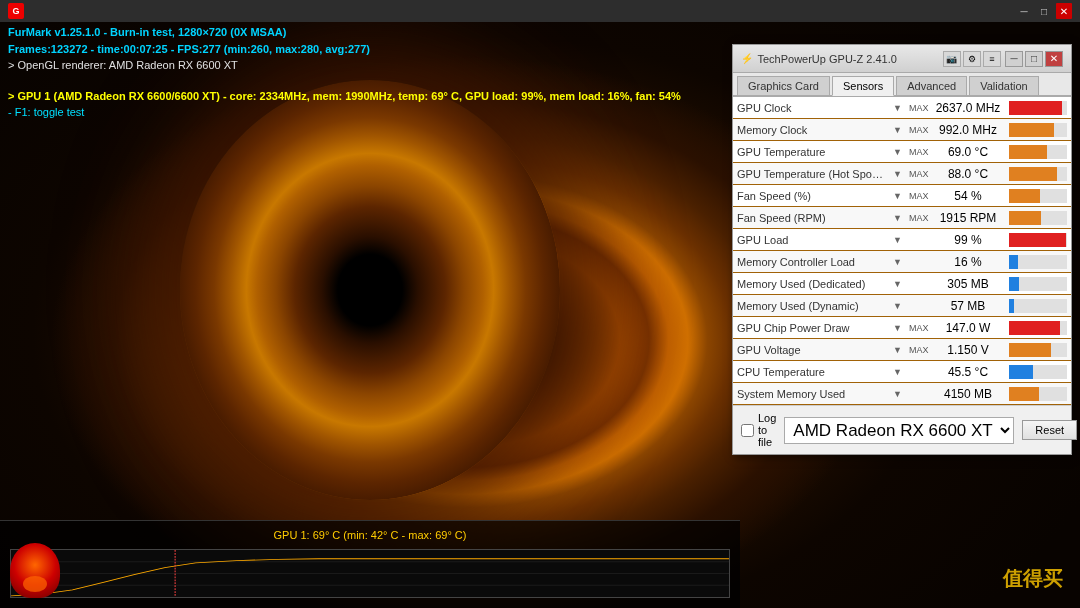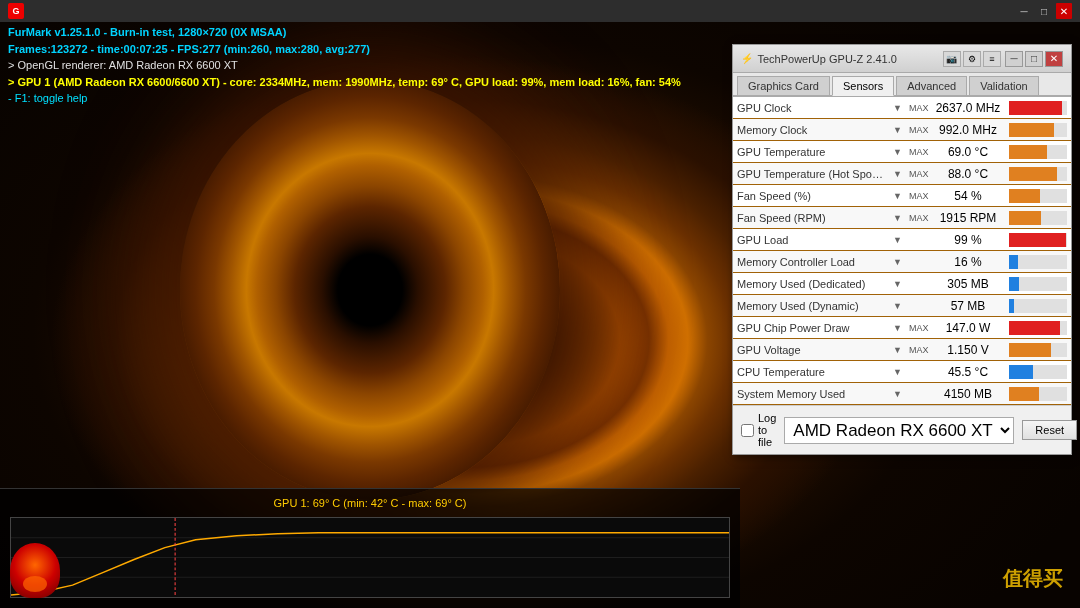--- a/index.html
+++ b/index.html
@@ -68,26 +68,26 @@
 
     
     .furmark-info {
       position: absolute; top: 24px; left: 8px;
       z-index: 10; line-height: 1.5;
     }
     .furmark-info .line1 { color: #00d4ff; font-size: 11px; font-weight: bold; }
     .furmark-info .line2 { color: #00d4ff; font-size: 11px; font-weight: bold; }
     .furmark-info .line3 { color: #e0e0e0; font-size: 11px; }
     .furmark-info .line4 { color: #e0e0e0; font-size: 11px; }
-    .furmark-info .line5 { color: #ffff00; font-size: 11px; font-weight: bold; }
+    .furmark-info .line5 { color: #ffff00; font-size: 11px; font-weight: bold; margin-top: 14px; }
     .furmark-info .line6 { color: #00e0ff; font-size: 11px; }
 
     
     .bottom-graph {
-      position: absolute; bottom: 0; left: 0; right: 340px; height: 120px;
+      position: absolute; bottom: 0; left: 0; right: 340px; height: 88px;
       background: rgba(0,0,0,0.7); border-top: 1px solid #333; z-index: 10;
     }
     .graph-label {
       position: absolute; top: 8px; left: 50%; transform: translateX(-50%);
       color: #ffcc00; font-size: 11px;
     }
     .graph-area {
       position: absolute; bottom: 10px; left: 10px; right: 10px; top: 28px;
       border: 1px solid #444; background: #0a0a0a; overflow: hidden;
     }
@@ -231,21 +231,21 @@
   <span class="min-btn">─</span>
   <span class="max-btn">□</span>
   <span class="close-btn">✕</span>
 </div>
 
 <div class="furmark-info">
   <div class="line1">FurMark v1.25.1.0 - Burn-in test, 1280×720 (0X MSAA)</div>
   <div class="line2">Frames:123272 - time:00:07:25 - FPS:277 (min:260, max:280, avg:277)</div>
   <div class="line4">&gt; OpenGL renderer: AMD Radeon RX 6600 XT</div>
   <div class="line5">&gt; GPU 1 (AMD Radeon RX 6600/6600 XT) - core: 2334MHz, mem: 1990MHz, temp: 69° C, GPU load: 99%, mem load: 16%, fan: 54%</div>
-  <div class="line6">- F1: toggle help</div>
+  <div class="line6">- F1: toggle test</div>
 </div>
 
 <div class="bottom-graph">
   <div class="graph-label">GPU 1: 69° C (min: 42° C - max: 69° C)</div>
   <div class="graph-area">
     <svg class="graph-svg" viewBox="0 0 700 80" preserveAspectRatio="none">
 
       <line x1="0" y1="20" x2="700" y2="20" stroke="#333" stroke-width="0.5"></line>
       <line x1="0" y1="40" x2="700" y2="40" stroke="#333" stroke-width="0.5"></line>
       <line x1="0" y1="60" x2="700" y2="60" stroke="#333" stroke-width="0.5"></line>

